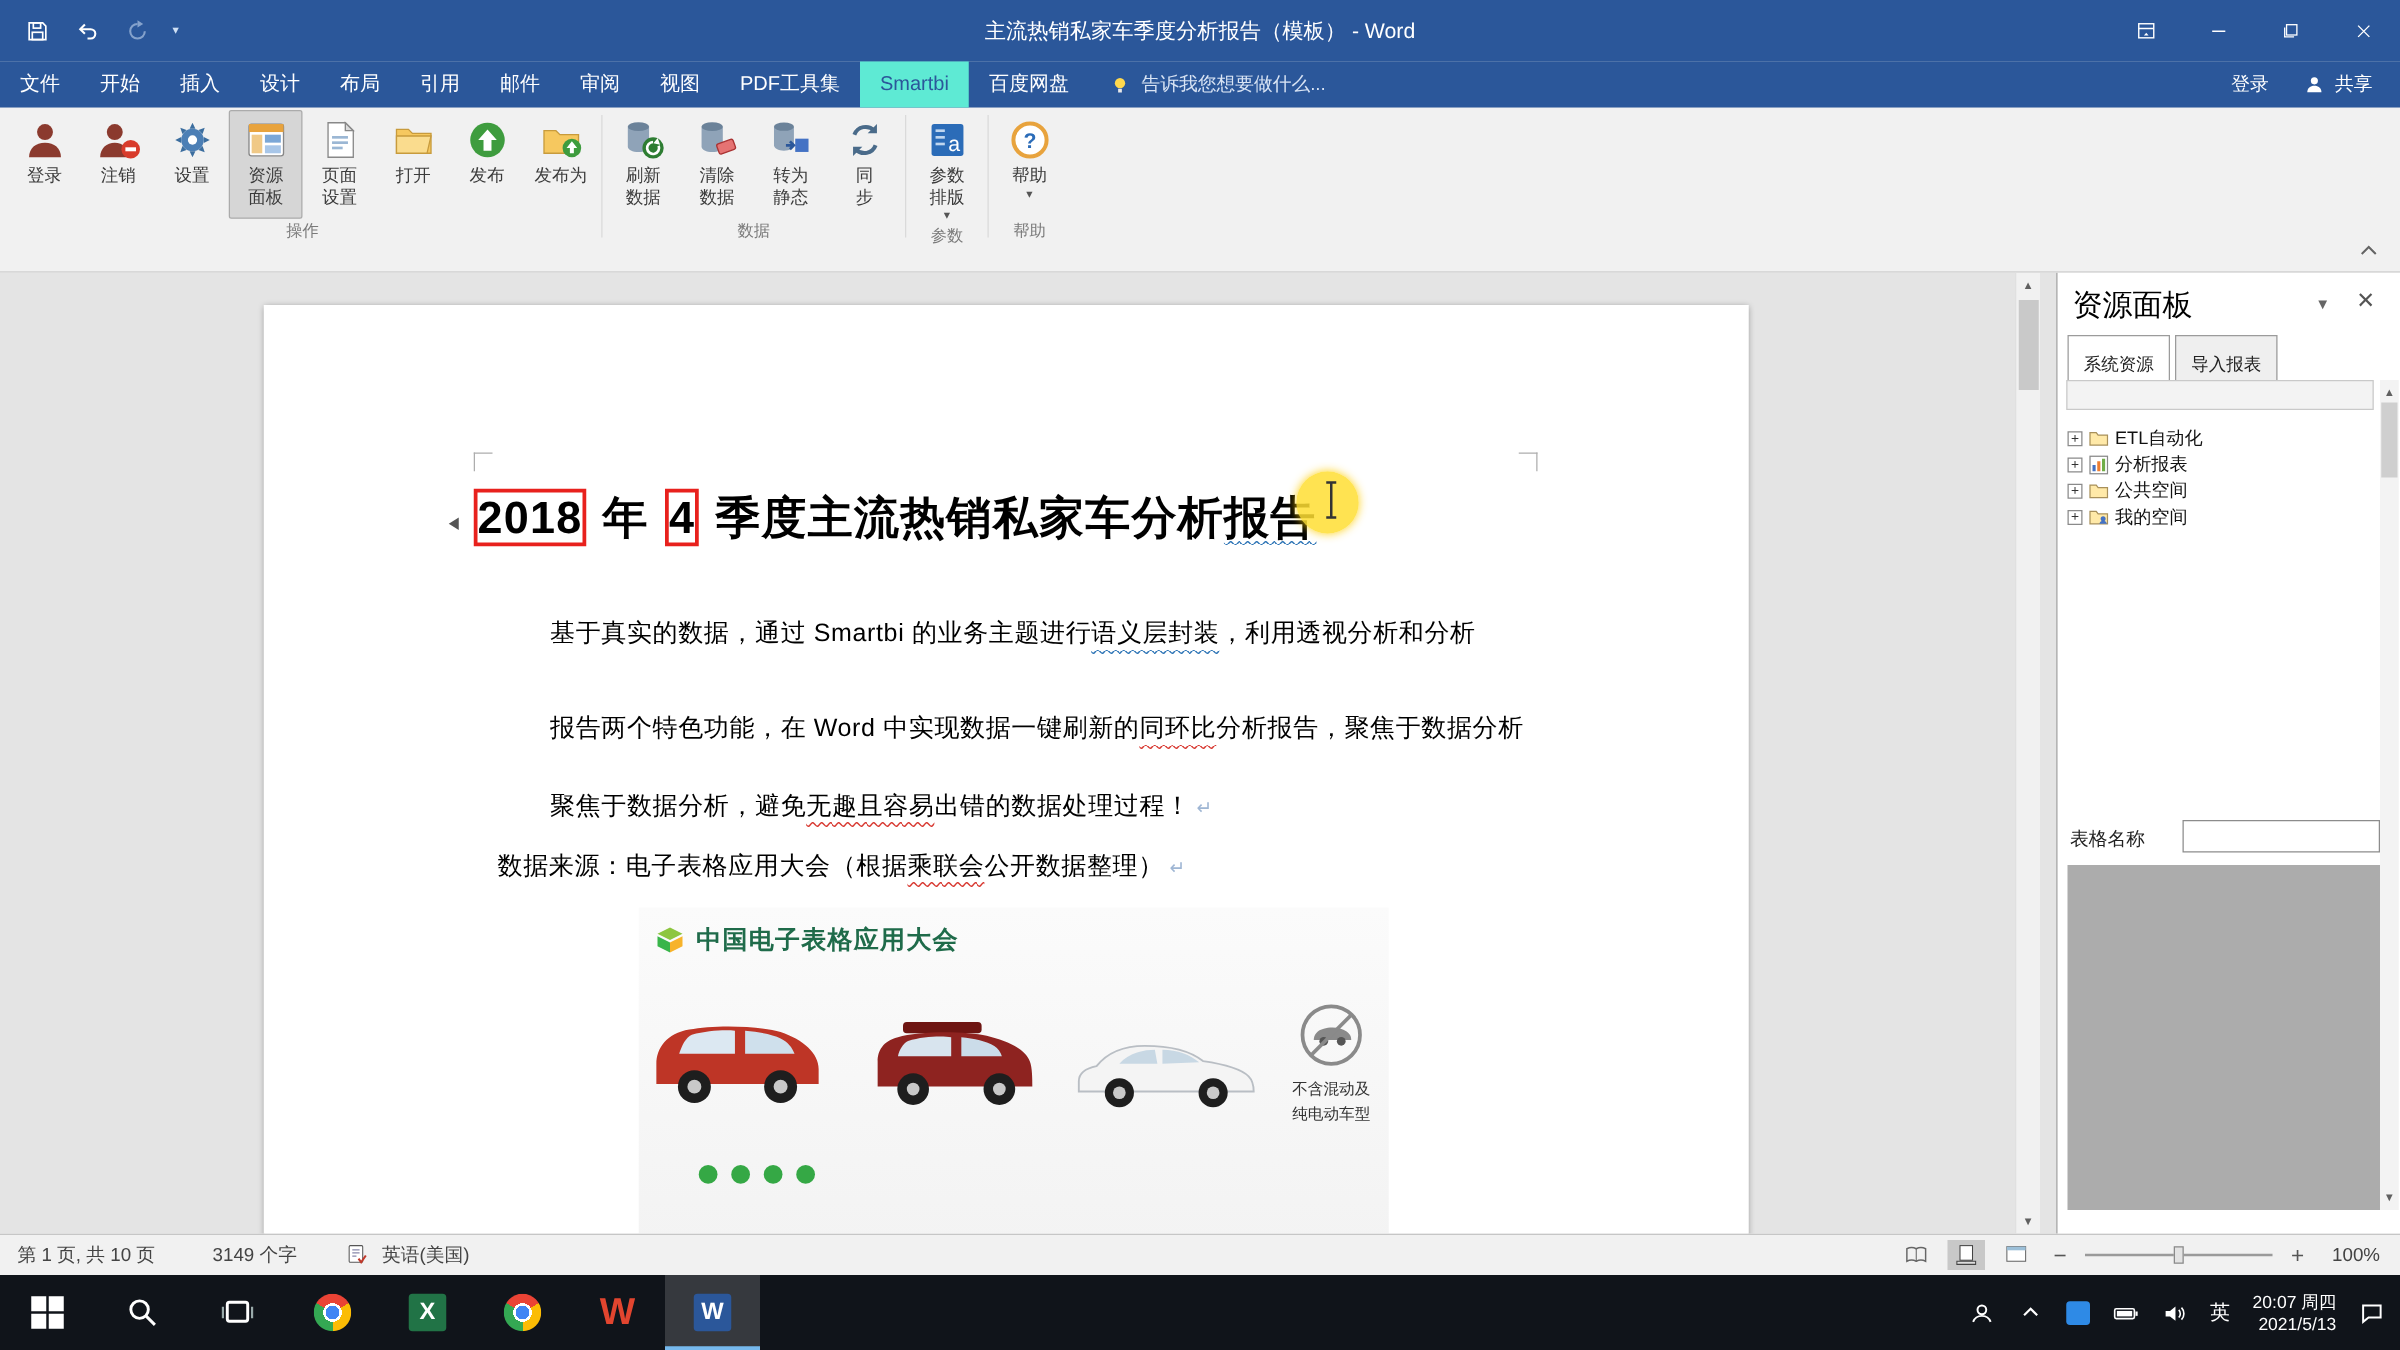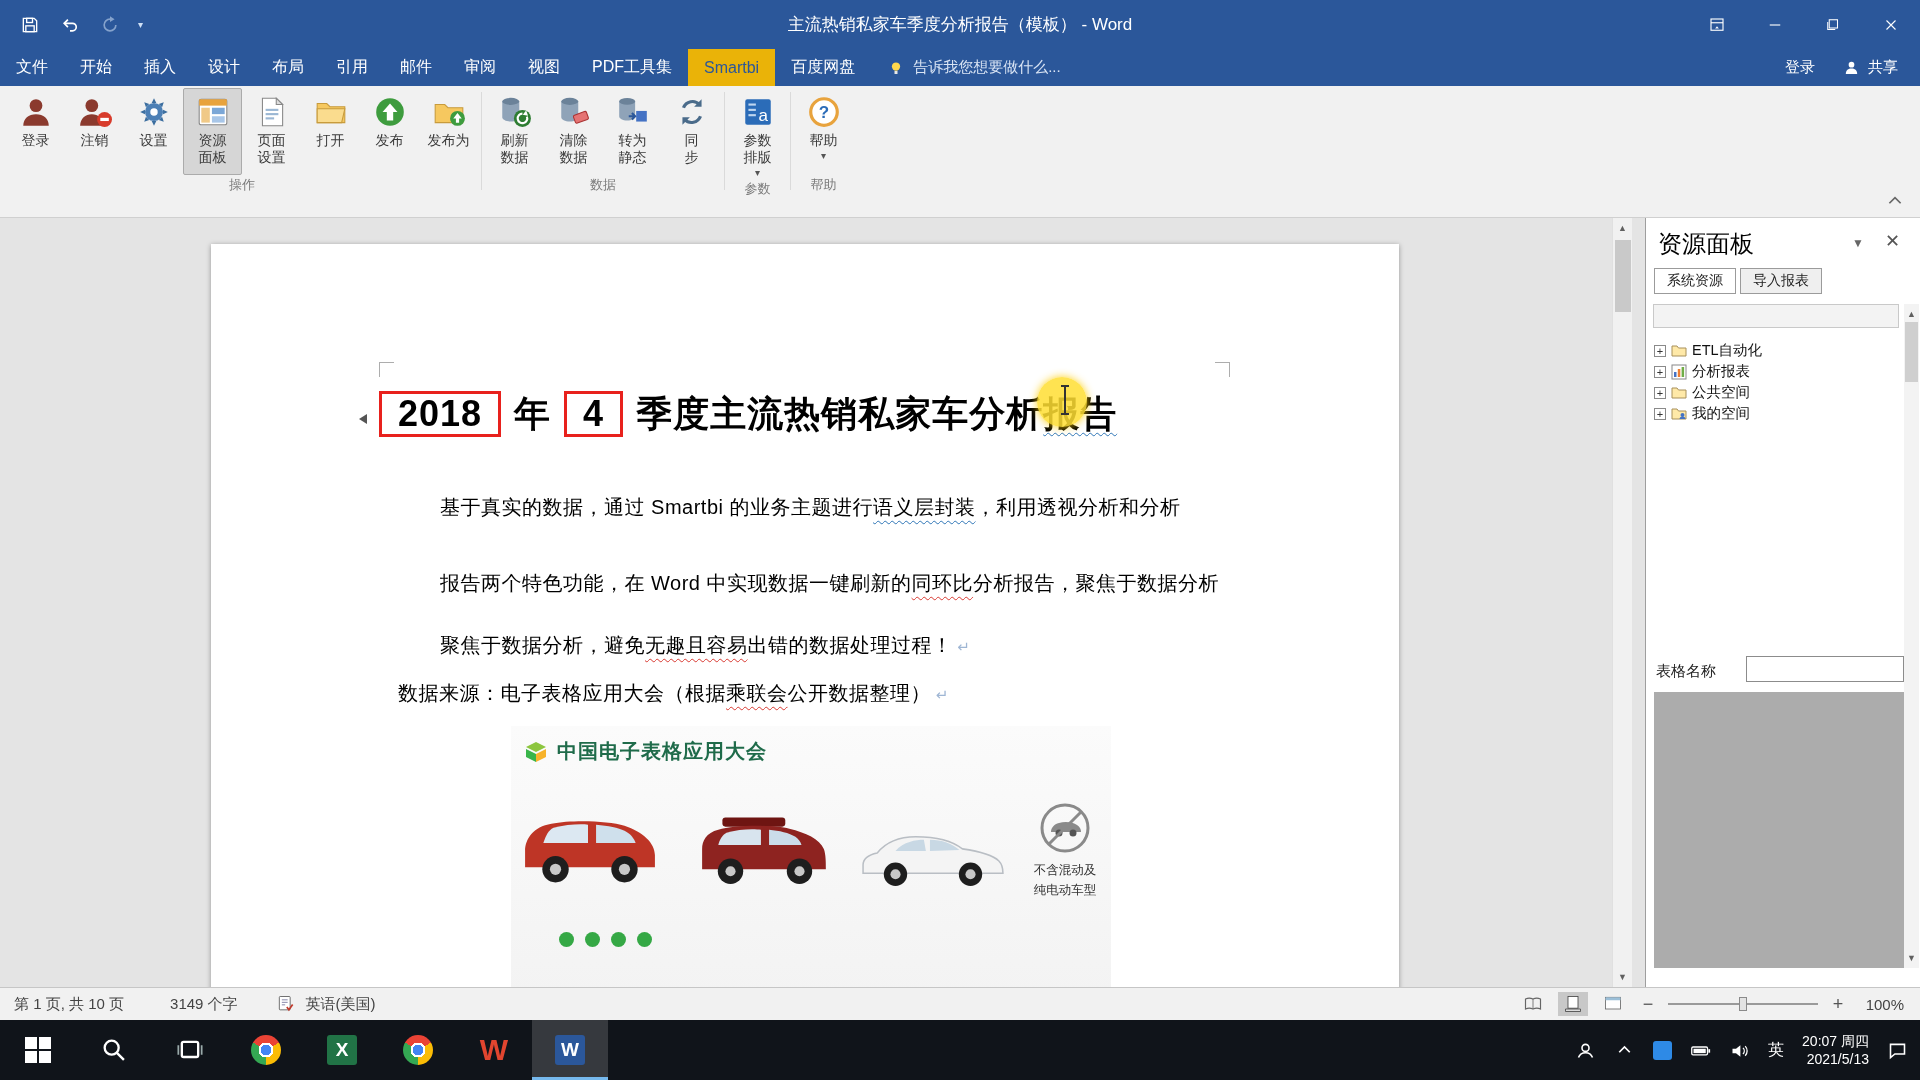--- a/index.html
+++ b/index.html
@@ -18,21 +18,21 @@
   .title-text { position:absolute; left:50%; transform:translateX(-50%); font-size:17px; white-space:nowrap; }
   .win-controls { position:absolute; right:0; top:0; display:flex; height:49px; }
   .win-btn { width:58px; height:49px; display:flex; align-items:center; justify-content:center; }
   .win-btn svg { width:18px; height:18px; }
 
   
   .menubar { position:absolute; top:49px; left:0; right:0; height:37px; background:#2B579A;
              display:flex; align-items:stretch; color:#fff; z-index:19;justify-content:flex-end; }
   #menu-tabs { display:flex; }
   .menu-tab { padding:0 16px; display:flex; align-items:center; font-size:16px; white-space:nowrap; }
-  .menu-tab.active { background:#eab308; color:#2B579A; }
+  .menu-tab.active { background:#5eead4; color:#2B579A; }
   .tellme { display:flex; align-items:center; gap:8px; margin-left:16px; font-size:15px; color:#D9E4F4; }
   .tellme svg { width:18px; height:18px; }
   .menubar-right { margin-left:auto; display:flex; align-items:center; gap:28px; padding-right:22px; font-size:15px; }
   .share { display:flex; align-items:center; gap:8px; }
   .share svg { width:17px; height:17px; }
 
   
   .ribbon { position:absolute; top:86px; left:0; right:0; height:132px; background:#F1F1F1;
             border-bottom:1px solid #D0D0D0; z-index:18; }
   #ribbon-groups { display:flex; height:110px; padding:2px 0 0 4px; }
@@ -54,21 +54,21 @@
   .docarea { position:absolute; top:218px; left:0; width:1645px; height:769px; background:#E4E4E4; overflow:hidden; }
   .page { position:absolute; left:211px; top:26px; width:1188px; height:1600px; background:#fff;
           box-shadow:0 1px 5px rgba(0,0,0,.35); }
   .crop { position:absolute; width:15px; height:15px; }
   .crop.tl { left:168px; top:118px; border-left:1px solid #ADADAD; border-top:1px solid #ADADAD; }
   .crop.tr { left:1004px; top:118px; border-right:1px solid #ADADAD; border-top:1px solid #ADADAD; }
   .heading-tri { position:absolute; left:148px; top:170px; width:0; height:0;
                  border-top:5px solid transparent; border-bottom:5px solid transparent; border-right:8px solid #555; }
   .doc-title { position:absolute; left:166px; top:146px; font-size:36px; font-weight:700; color:#000;
                white-space:nowrap; letter-spacing:1px; }
-  .redbox { display:inline-block; border:3px solid #E8211D; padding:0 16px; margin:0 2px; line-height:1.12; }
+  .redbox { display:inline-block; border:3px solid #E8211D; padding:0 0; margin:0 2px; line-height:1.12; }
   .wavy-blue { text-decoration:underline wavy #2E75B6 1px; text-underline-offset:6px; text-decoration-skip-ink:none; }
   .wavy-red  { text-decoration:underline wavy #D83931 1px; text-underline-offset:6px; text-decoration-skip-ink:none; }
   .doc-body { position:absolute; left:187px; top:232px; width:850px; font-size:20px; color:#000; }
   .doc-line { white-space:nowrap; line-height:30px; letter-spacing:.5px; }
   .doc-line.indent { padding-left:42px; line-height:62px; }
   .doc-line:nth-child(2) { margin-top:14px; }
   .doc-line:nth-child(5) { margin-top:4px;text-decoration:underline; }
   .pmark { color:#9FB6D4; font-size:.75em; }
 
   
@@ -100,21 +100,21 @@
   .vs-arrow.down { position:absolute; bottom:0; width:100%; }
   .vs-thumb { position:absolute; left:2px; top:22px; width:16px; height:72px; background:#C9C9C9; }
 
   
   .respanel { position:absolute; left:1645px; top:218px; width:275px; height:769px; background:#fff;
               border-left:1px solid #9E9E9E; }
   .p-title { position:absolute; left:12px; top:10px; font-size:24px; color:#000000; }
   .p-caret { position:absolute; right:56px; top:18px; color:#666; font-size:12px; }
   .p-close { position:absolute; right:20px; top:12px; color:#555; font-size:18px; }
   .p-tabs { position:absolute; left:8px; top:50px; display:flex; gap:4px; }
-  .ptab { border:1px solid #9B9B9B; background:#EFEFEF; padding:3px 12px; font-size:14px; color:#222; }
+  .ptab { border:1px solid #9B9B9B; background:#EFEFEF; padding:14px 12px; font-size:14px; color:#222; }
   .ptab.active { background:#fff; }
   .p-search { position:absolute; left:7px; top:86px; width:246px; height:24px; background:#F3F3F3;
               border:1px solid #C9C9C9; font-size:13px; padding:0 6px; color:#333; }
   #panel-tree { position:absolute; left:8px; top:122px; }
   .tree-row { display:flex; align-items:center; gap:5px; height:21px; }
   .texp { width:12px; height:12px; border:1px solid #8A8A8A; background:#fff; font-size:11px;
           line-height:10px; text-align:center; color:#333; }
   .ticon svg { width:16px; height:16px; display:block; }
   .tlbl { color:#111; font-size:14.5px; }
   .p-tname { position:absolute; left:10px; top:444px; font-size:15px; color:#222; }

